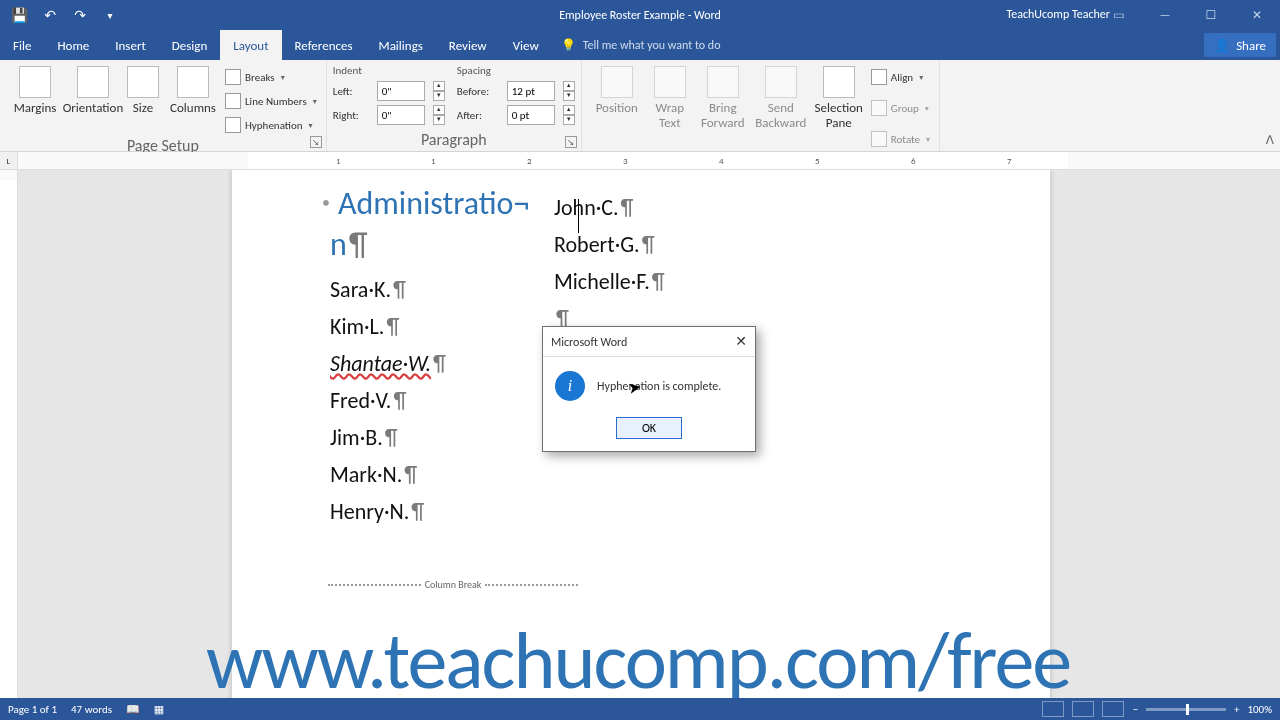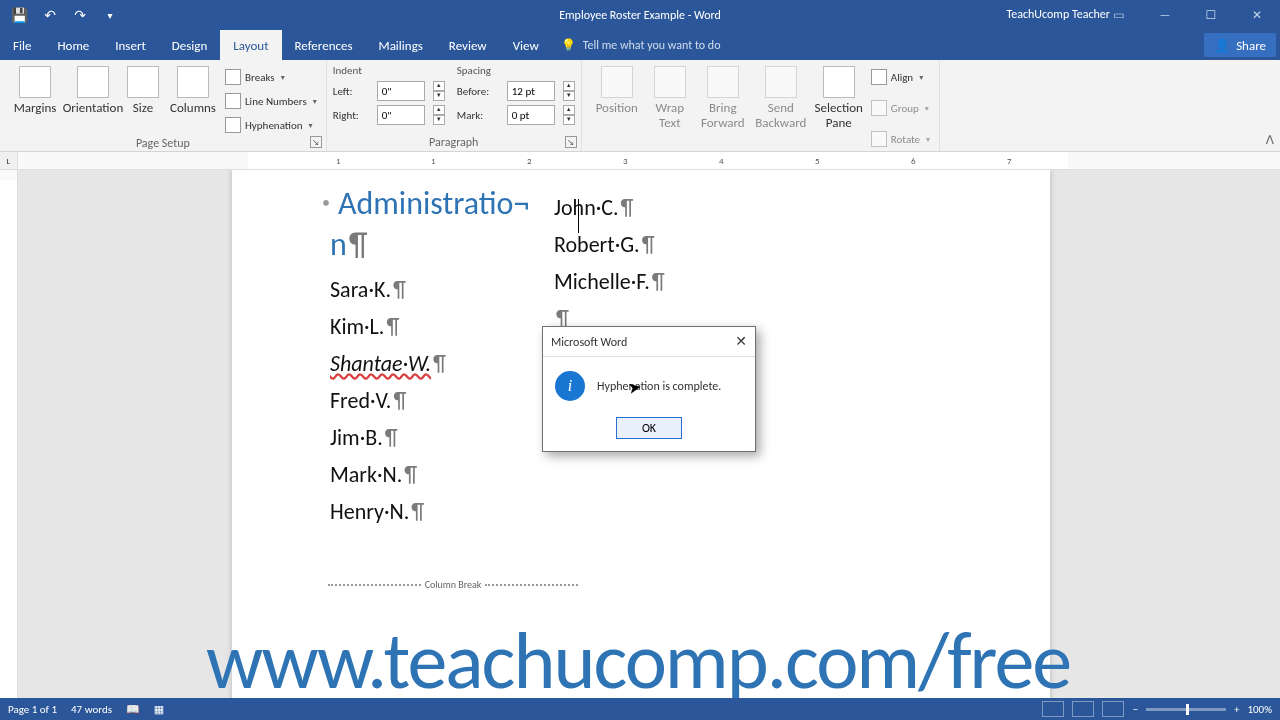--- a/index.html
+++ b/index.html
@@ -14,21 +14,21 @@
 .tabs{height:30px;background:#2b579a;display:flex;align-items:stretch;color:#fff;font-size:13px;}
 .tab{padding:0 13px;display:flex;align-items:center;cursor:pointer;}
 .tab.file{background:#2b579a;}
 .tab.active{background:#f3f3f3;color:#2b579a;border-top:1px solid #f3f3f3;}
 .tellme{display:flex;align-items:center;gap:6px;color:#d0dbed;margin-left:10px;font-size:12px;}
 .share-btn{margin-left:auto;margin-right:4px;background:#366ec0;height:24px;align-self:center;padding:0 10px;display:flex;align-items:center;gap:6px;border-radius:2px;}
 
 .ribbon{height:92px;background:#f3f3f3;border-bottom:1px solid #d4d4d4;display:flex;position:relative;}
 .rgroup{display:flex;flex-direction:column;border-right:1px solid #e1e1e1;padding:2px 6px 0 6px;height:100%;}
 .rgroup .body{flex:1;display:flex;align-items:flex-start;}
-.rgroup .label{font-size:12px;text-align:center;color:#666;padding-bottom:2px;}
+.rgroup .label{font-size:16px;text-align:center;color:#666;padding-bottom:2px;}
 .bigbtn{display:flex;flex-direction:column;align-items:center;justify-content:flex-start;padding:4px 4px;width:58px;gap:2px;font-size:13px;text-align:center;}
 .bigbtn .ic{width:32px;height:32px;border:1px solid #bbb;background:#fff;position:relative;}
 .smallitem{display:flex;align-items:center;gap:4px;font-size:11px;height:22px;padding:0 3px;}
 .smallitem .ic{width:16px;height:16px;border:1px solid #999;background:#fff;}
 .dd::after{content:"▾";font-size:8px;margin-left:2px;color:#666;}
 .spin-field{display:flex;align-items:center;gap:8px;font-size:11px;height:24px;}
 .spin-field input{width:48px;height:20px;border:1px solid #aaa;padding:0 4px;font-size:11px;}
 .spin-btns{display:flex;flex-direction:column;width:12px;}
 .spin-btns span{height:10px;border:1px solid #aaa;font-size:6px;line-height:6px;text-align:center;background:#fff;}
 .dialog-launcher{position:absolute;bottom:3px;right:4px;width:12px;height:12px;border:1px solid #999;font-size:8px;line-height:10px;text-align:center;color:#555;}
@@ -176,21 +176,21 @@
         <div style="font-size:11px;color:#555;padding-bottom:2px;">Spacing</div>
         <div class="spin-field">
             <span style="width:42px;">Before:</span>
             <input value="12 pt" style="">
             <div class="spin-btns">
               <span>▲</span>
               <span>▼</span>
             </div>
           </div>
         <div class="spin-field">
-            <span style="width:42px;">Mark:</span>
+            <span style="width:42px;">After:</span>
             <input value="0 pt" style="">
             <div class="spin-btns">
               <span>▲</span>
               <span>▼</span>
             </div>
           </div>
       </div>
     </div>
     <div class="label">Paragraph</div>
     <div class="dialog-launcher">↘</div>

